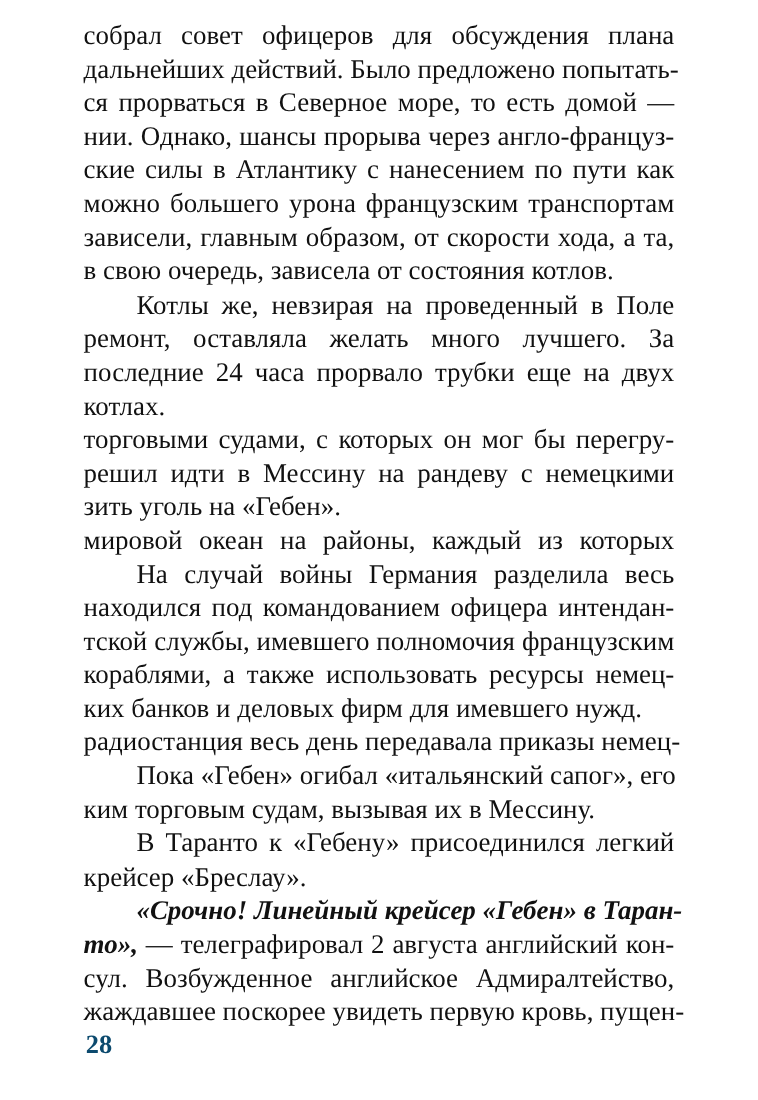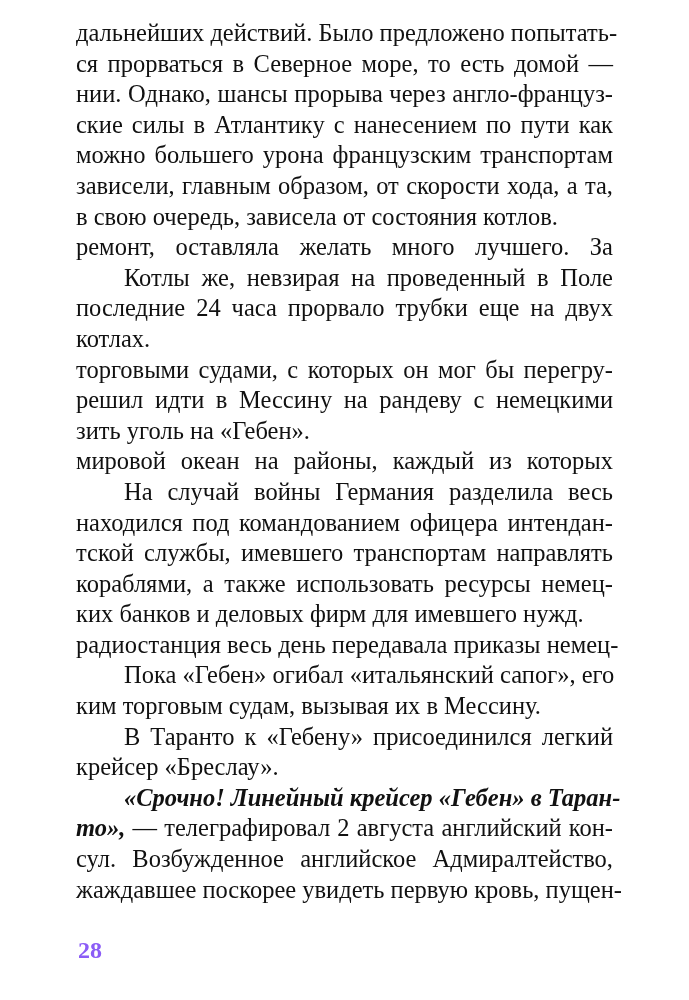--- a/index.html
+++ b/index.html
@@ -13,56 +13,57 @@
       display: block; height: 30.6px; line-height: 30.6px;
       text-align: justify; text-align-last: justify; white-space: nowrap;
       overflow: visible;
     }
     .line.last { text-align-last: left; }
     .line.indent { text-indent: 48px; }
     .line em { font-weight: bold; }
     .page-number {
       position: absolute; left: 78px; top: 937px;
       font-family: "Liberation Serif", "DejaVu Serif", serif;
-      font-size: 24px; font-weight: bold; color: #8b5cf6;
+      font-size: 24px; font-weight: bold; color: #0c4a6e;
     }
   </style>
 </head>
 <body>
 
 <div class="page">
 
   <div>
+    <span class="line">собрал совет офицеров для обсуждения плана</span>
     <span class="line">дальнейших действий. Было предложено попытать-</span>
     <span class="line">ся прорваться в Северное море, то есть домой —</span>
     <span class="line">нии. Однако, шансы прорыва через англо-француз-</span>
     <span class="line">ские силы в Атлантику с нанесением по пути как</span>
     <span class="line">можно большего урона французским транспортам</span>
     <span class="line">зависели, главным образом, от скорости хода, а та,</span>
     <span class="line last">в свою очередь, зависела от состояния котлов.</span>
   </div>
 
   <div>
+    <span class="line indent">Котлы же, невзирая на проведенный в Поле</span>
     <span class="line">ремонт, оставляла желать много лучшего. За</span>
-    <span class="line indent">Котлы же, невзирая на проведенный в Поле</span>
     <span class="line">последние 24 часа прорвало трубки еще на двух</span>
     <span class="line last">котлах.</span>
   </div>
 
   <div>
     <span class="line">торговыми судами, с которых он мог бы перегру-</span>
     <span class="line">решил идти в Мессину на рандеву с немецкими</span>
     <span class="line last">зить уголь на «Гебен».</span>
   </div>
 
   <div>
     <span class="line">мировой океан на районы, каждый из которых</span>
     <span class="line indent">На случай войны Германия разделила весь</span>
     <span class="line">находился под командованием офицера интендан-</span>
-    <span class="line">тской службы, имевшего транспортам направлять</span>
+    <span class="line">тской службы, имевшего полномочия французским</span>
     <span class="line">кораблями, а также использовать ресурсы немец-</span>
     <span class="line last">ких банков и деловых фирм для имевшего нужд.</span>
   </div>
 
   <div>
     <span class="line">радиостанция весь день передавала приказы немец-</span>
     <span class="line indent">Пока «Гебен» огибал «итальянский сапог», его</span>
     <span class="line last">ким торговым судам, вызывая их в Мессину.</span>
   </div>
 

